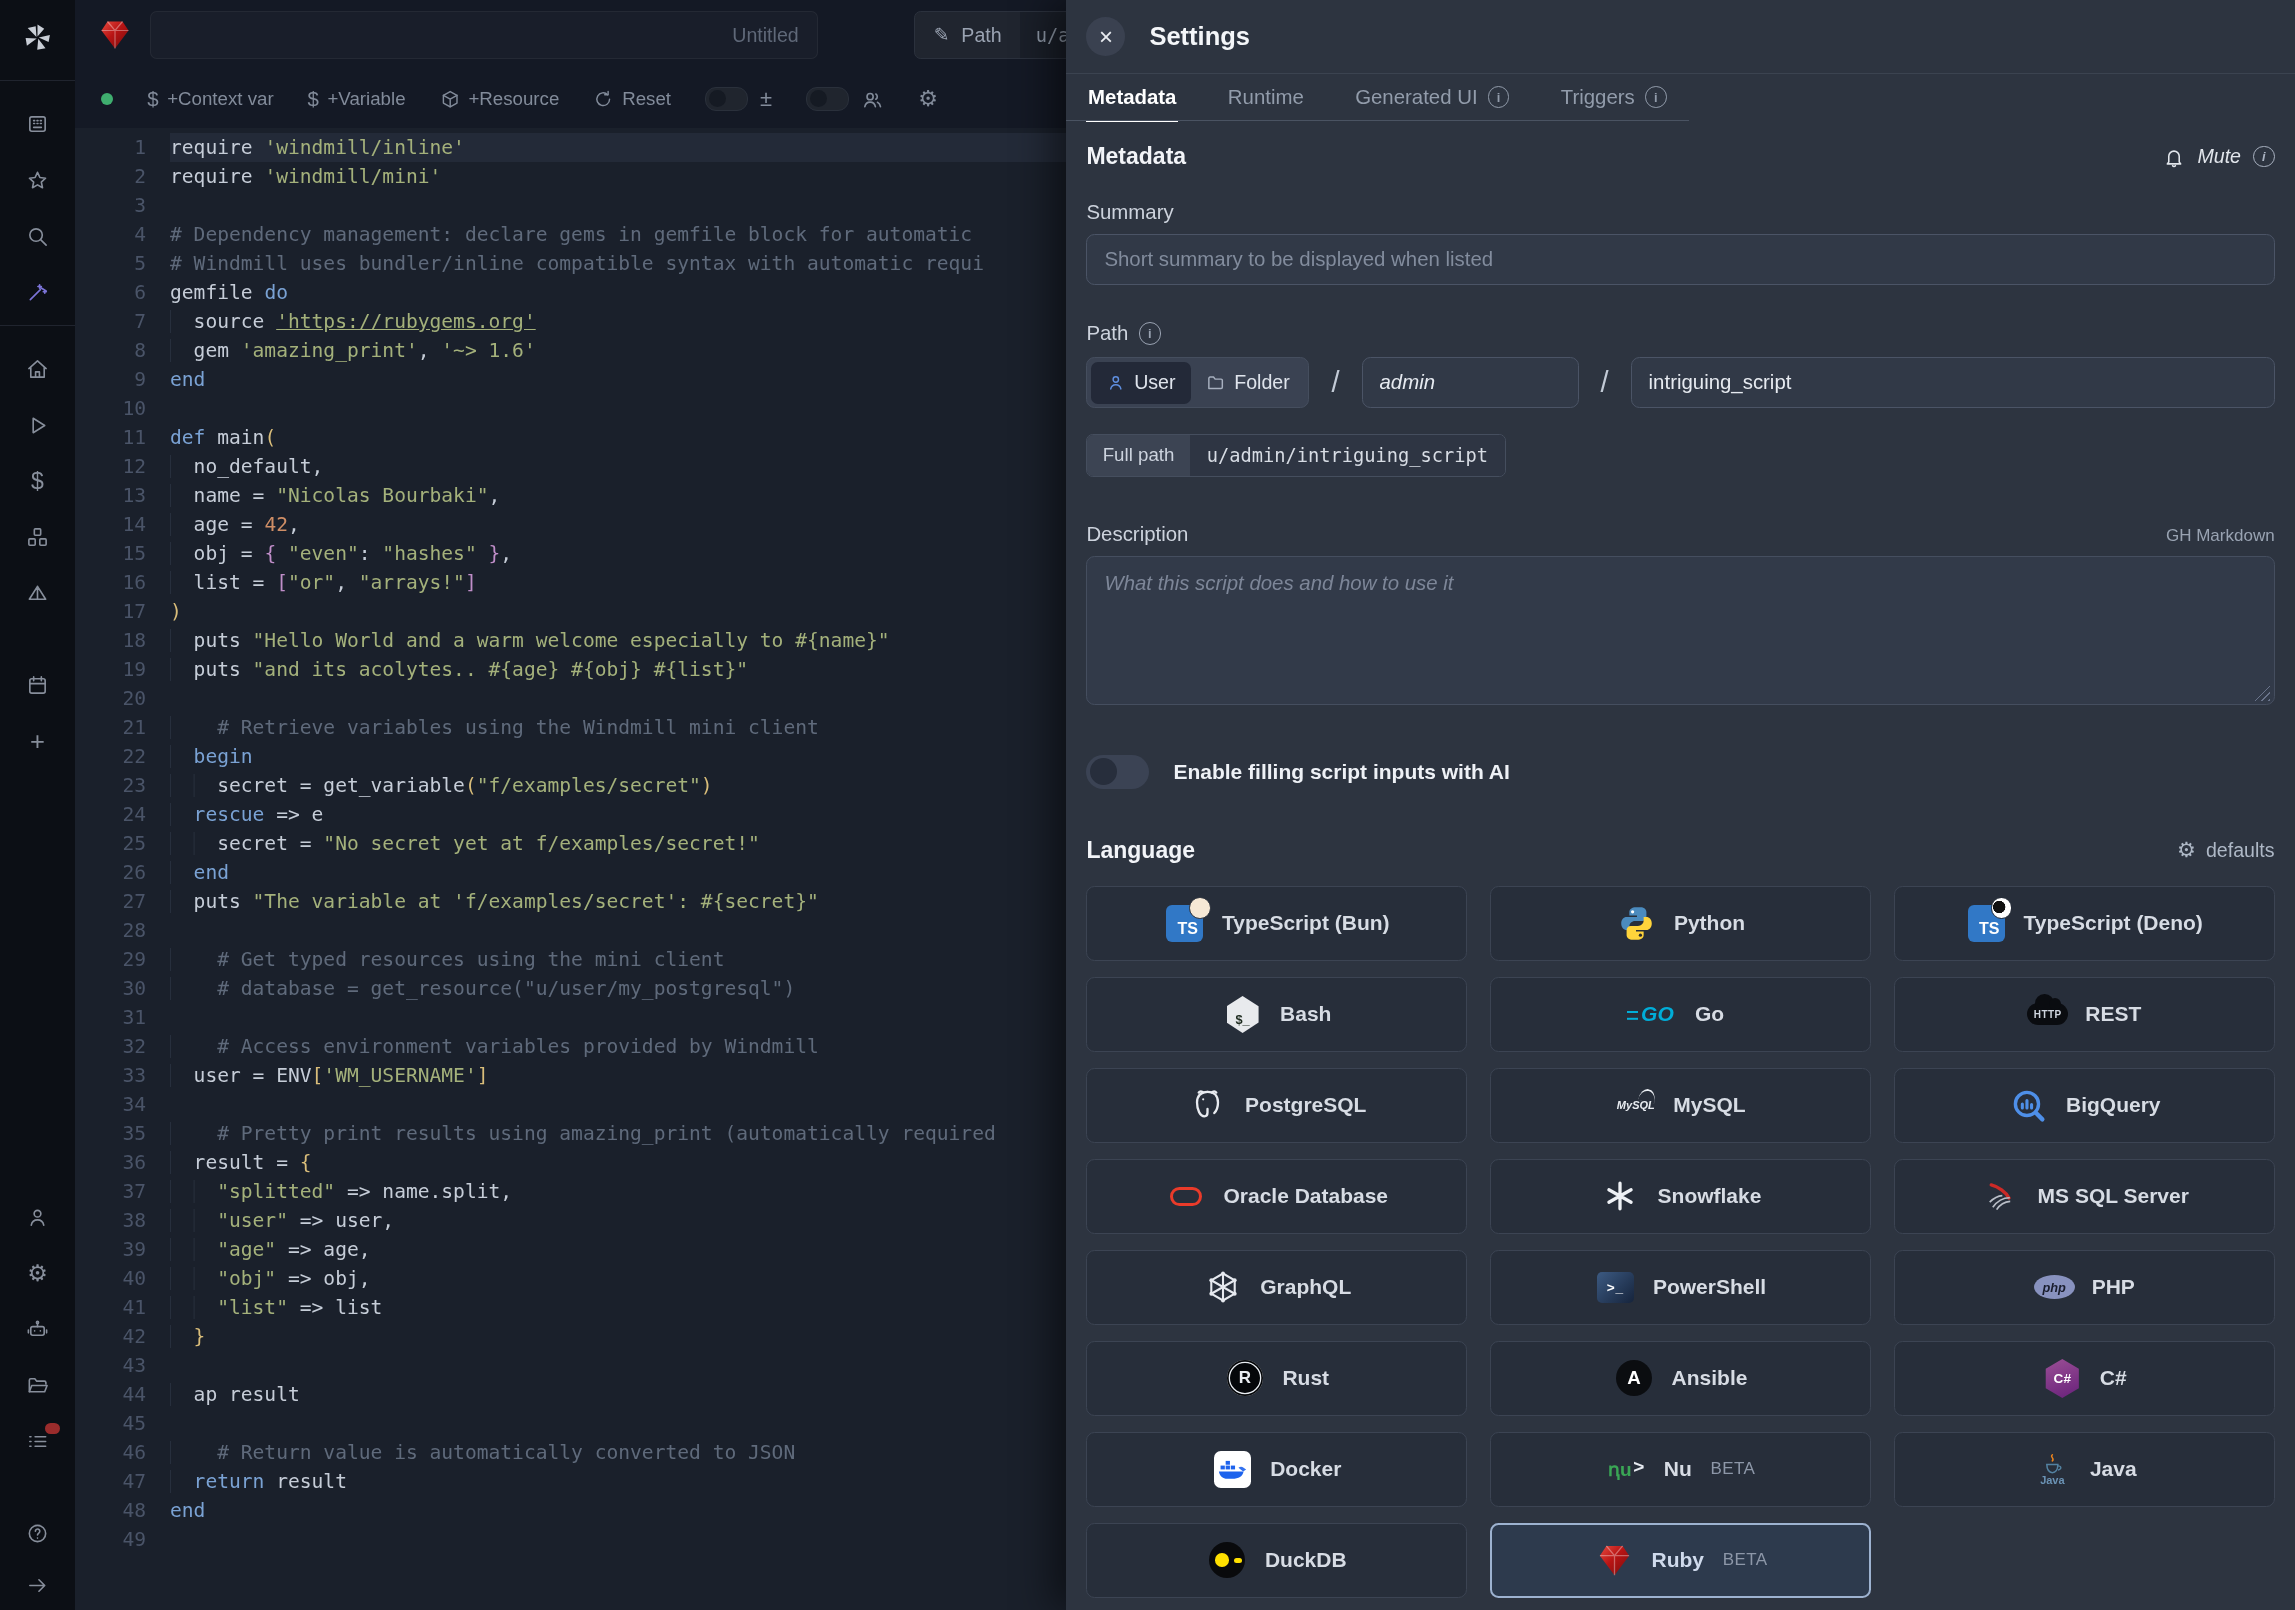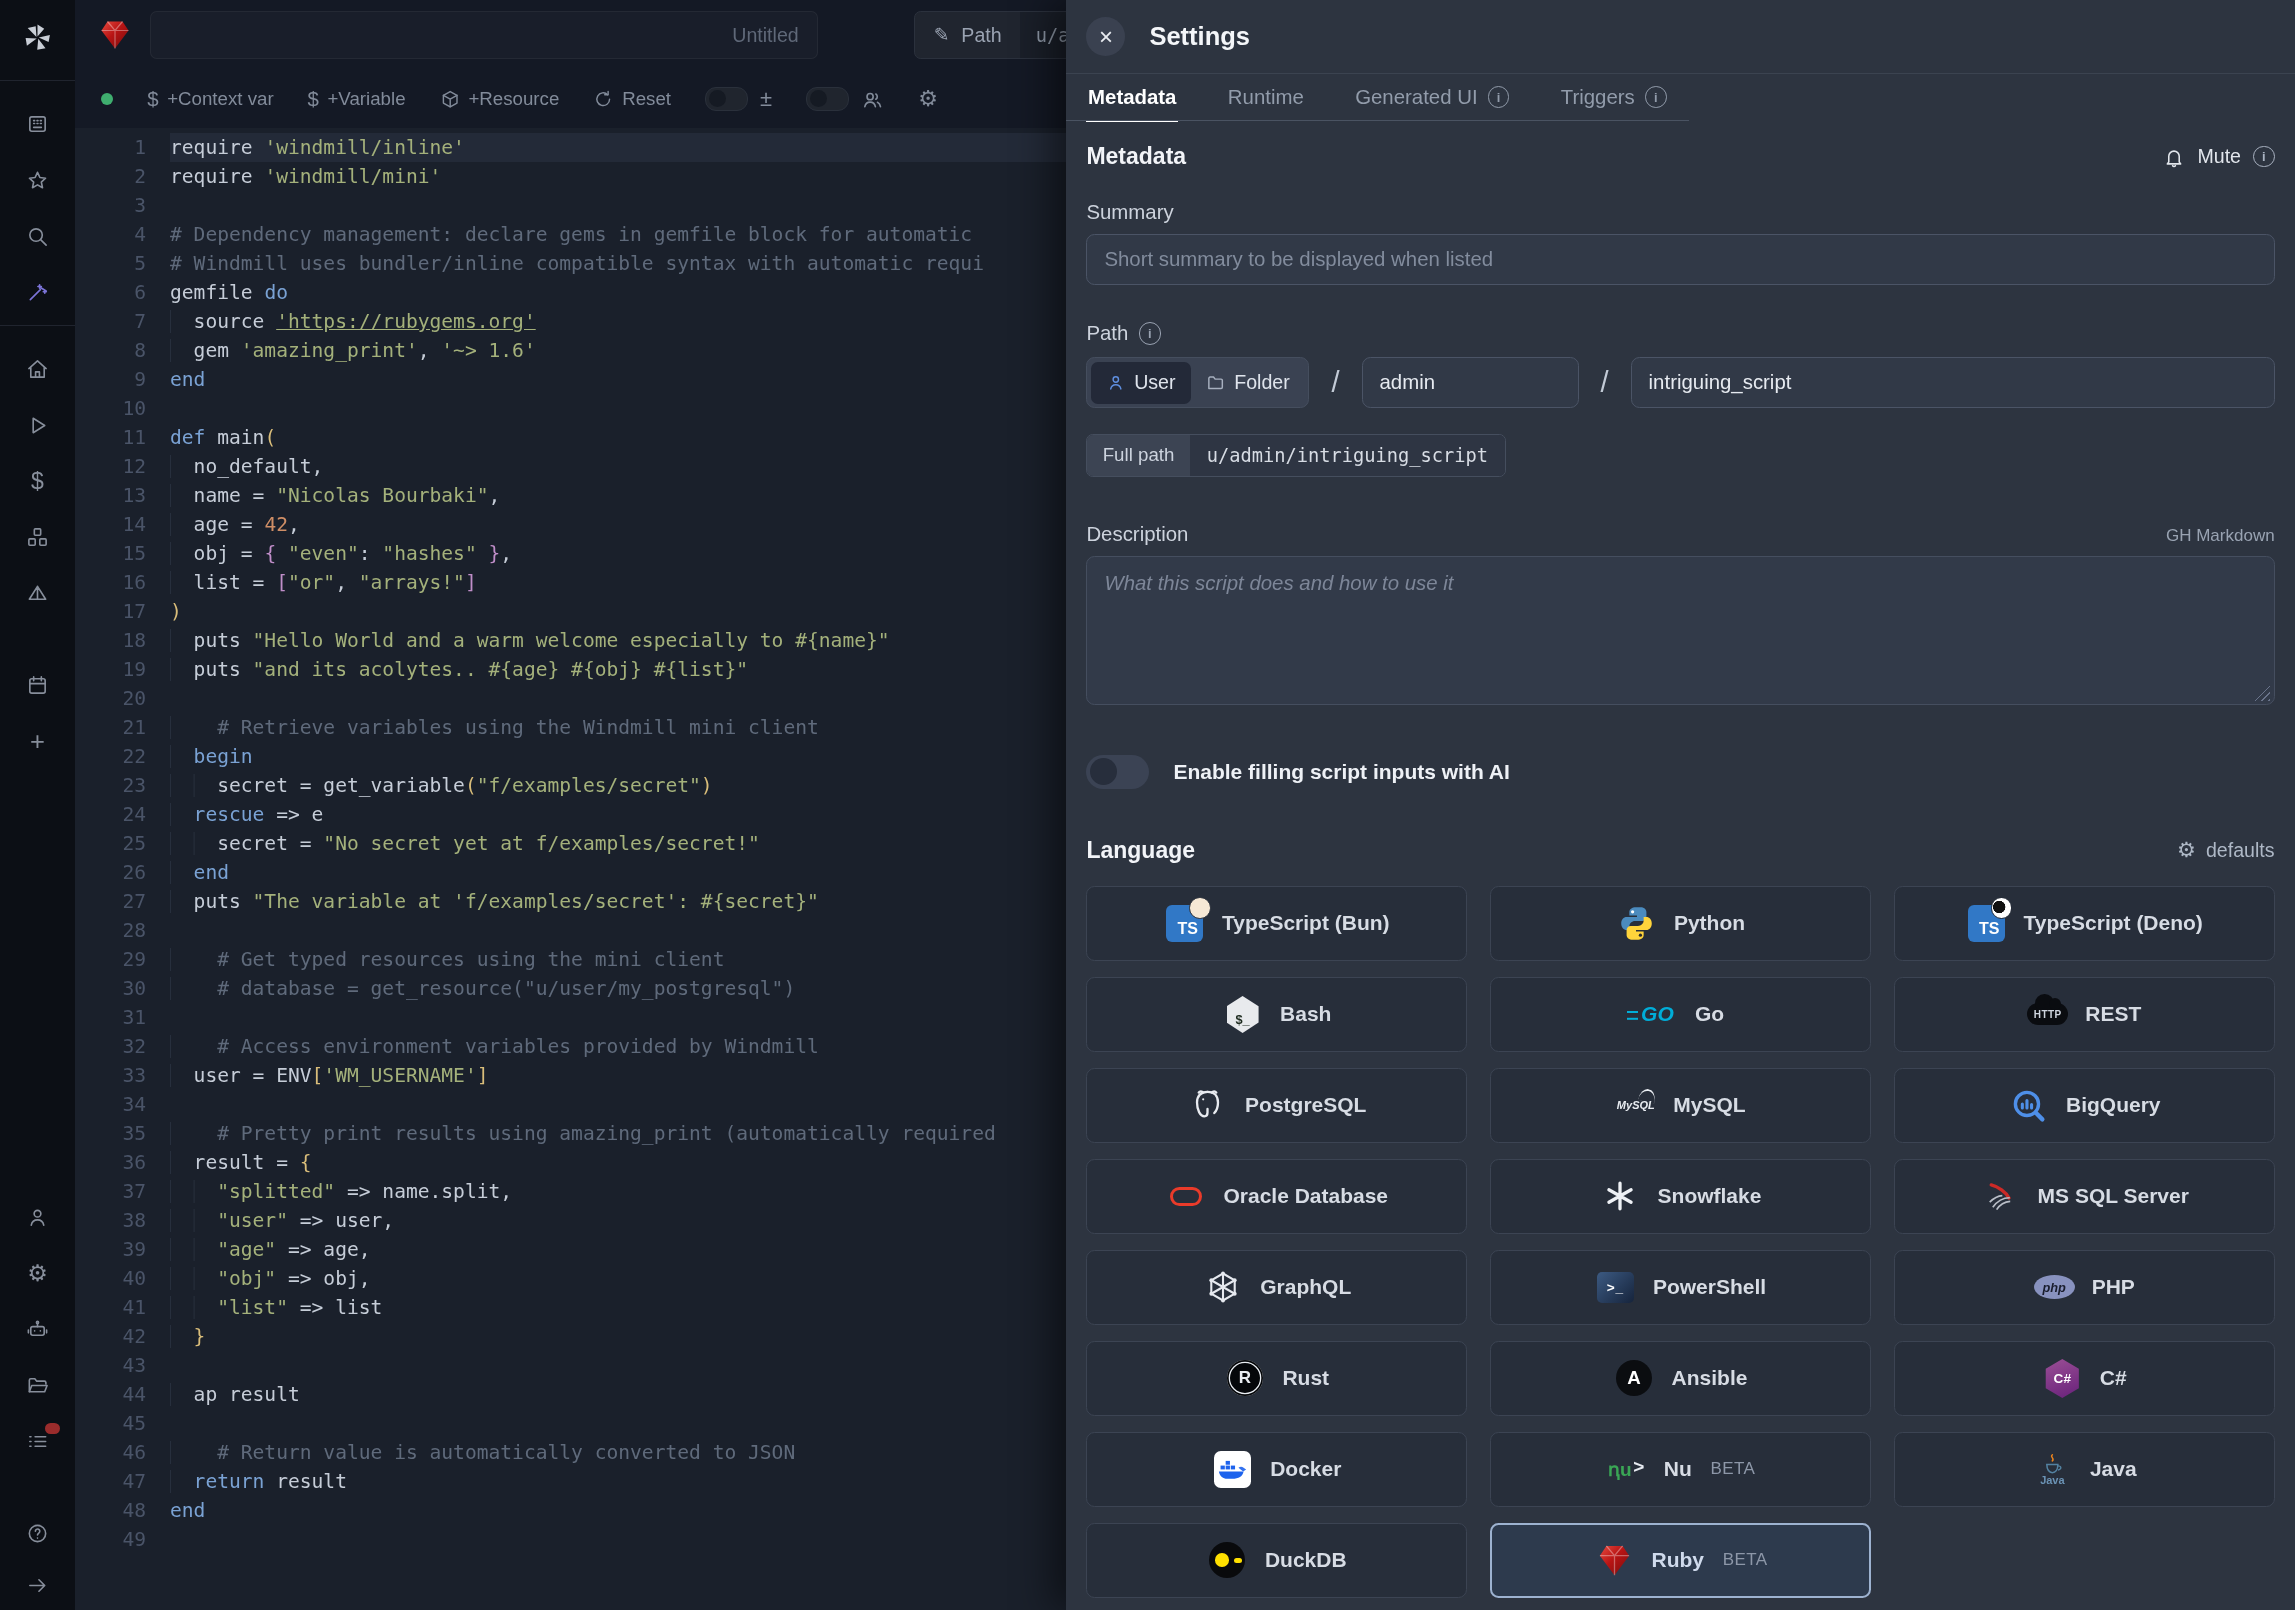--- a/index.html
+++ b/index.html
@@ -70,40 +70,40 @@
   .tabs{display:flex;gap:48px;padding:0 20.4px;height:46px;flex:none;align-items:stretch;
       border-bottom:1.7px solid #4a5362;width:fit-content;}
   .tab{display:flex;align-items:center;gap:10.2px;font-size:20.4px;color:#929cab;cursor:pointer;padding:0 1.7px;}
   .tab.active{color:#ffffff;border-bottom:1.7px solid #fff;margin-bottom:-1.7px;font-weight:600;}
   .info-ic{width:19.6px;height:19.6px;border:1.4px solid currentColor;border-radius:50%;font-size:12.8px;
       display:inline-flex;align-items:center;justify-content:center;font-weight:700;flex:none;}
   .pbody{padding:22px 20.4px 0;flex:1;overflow:hidden;}
 
   .sechead{display:flex;justify-content:space-between;align-items:center;}
   .sechead .h{font-size:23px;font-weight:700;color:#f2f4f8;}
-  .mute{display:flex;align-items:center;gap:12px;font-size:19.6px;color:#e2e6ec;cursor:pointer;}
+  .mute{display:flex;align-items:center;gap:12px;font-size:19.6px;color:#e2e6ec;cursor:pointer;font-style:italic;}
   .mute svg{width:22px;height:22px;fill:none;stroke:currentColor;stroke-width:1.7;stroke-linecap:round;stroke-linejoin:round;}
   .mute .info-ic{color:#aab3c2;}
 
   .flabel{font-size:20.4px;color:#cdd3dd;display:flex;align-items:center;gap:10.2px;}
   .flabel .info-ic{color:#9aa3b2;width:20.4px;height:20.4px;}
   .mt36{margin-top:31px;} .mt44{margin-top:37px;} .mt12{margin-top:10.2px;}
   .txt{width:100%;height:51px;background:#313947;border:0.9px solid #4b5466;border-radius:8.5px;font-size:20.4px;
       color:#e6eaf0;padding:0 17px;outline:none;box-sizing:border-box;font-family:"Liberation Sans",sans-serif;}
   .txt::placeholder{color:#828c9d;}
 
   .pathrow{display:flex;align-items:center;margin-top:12px;}
   .seg{display:flex;background:#3a4252;border:0.9px solid #454e5e;border-radius:8.5px;padding:3.4px;height:51px;box-sizing:border-box;flex:none;}
   .segbtn{display:flex;align-items:center;gap:8.5px;padding:0 15.3px;border-radius:6.8px;font-size:19.6px;color:#dfe4ec;cursor:pointer;}
   .segbtn.active{background:#232938;}
   .segbtn svg{width:19.6px;height:19.6px;fill:none;stroke:currentColor;stroke-width:1.8;stroke-linecap:round;stroke-linejoin:round;}
   .segbtn.active svg{color:#5f8fe0;}
   .segbtn:not(.active) svg{color:#a7b0bf;}
   .slash{font-size:29px;color:#c2cad6;margin:0 22px;font-weight:300;}
-  .path-owner{width:217px;flex:none;}
+  .path-owner{width:217px;flex:none;font-style:italic;}
   .path-name{flex:1;}
 
   .fullpath{margin-top:25.5px;display:inline-flex;border:0.9px solid #454e5e;border-radius:6.8px;overflow:hidden;height:41px;align-items:stretch;}
   .fplabel{background:#3c4453;color:#ccd3de;font-size:18.7px;display:flex;align-items:center;padding:0 15.3px;}
   .fpval{background:#2e3543;font-family:"DejaVu Sans Mono",monospace;font-size:18.7px;color:#d7dce4;
       display:flex;align-items:center;padding:0 17px;}
 
   .desc-head{display:flex;justify-content:space-between;align-items:flex-end;margin-top:46px;}
   .gh-markdown{font-size:17px;color:#99a3b2;}
   .descwrap{position:relative;margin-top:10.2px;}

